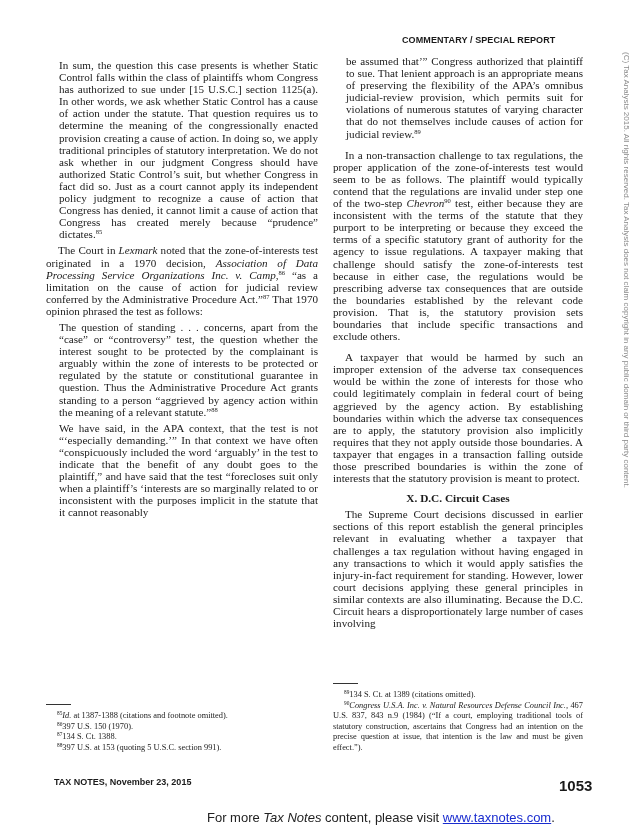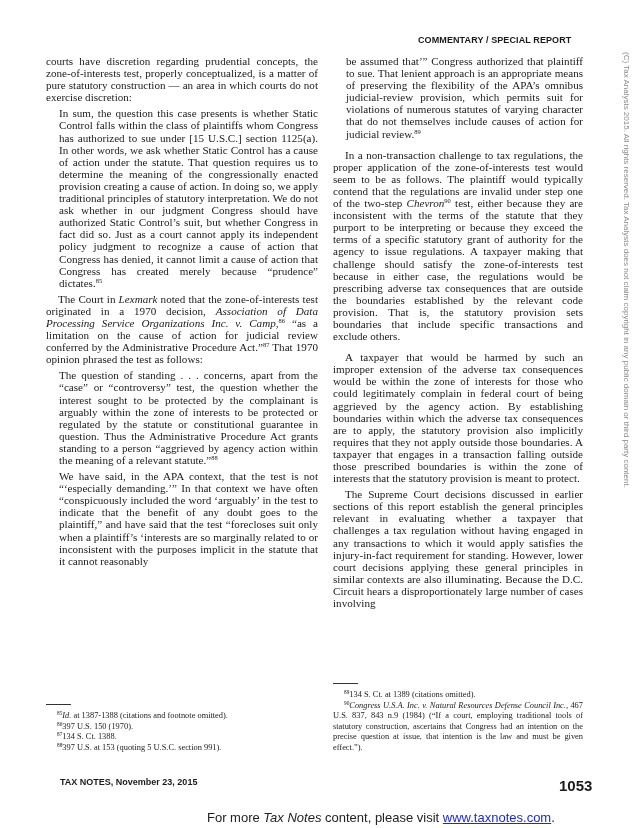--- a/index.html
+++ b/index.html
@@ -1,66 +1,66 @@
 <!DOCTYPE html>
 <html><head>
 <meta charset="utf-8">
 <style>
   html, body { margin: 0; padding: 0; background: #ffffff; }
   body { width: 640px; height: 828px; position: relative; overflow: hidden; color: #1a1a1a; }
   .serif { font-family: "Liberation Serif", "DejaVu Serif", serif; }
   .sans { font-family: "Liberation Sans", "DejaVu Sans", sans-serif; }
 
-  #running-head { position: absolute; top: 35px; left: 418px; font-size: 9px; font-weight: bold; letter-spacing: 0.1px; }
+  #running-head { position: absolute; top: 35px; left: 402px; font-size: 9px; font-weight: bold; letter-spacing: 0.1px; }
 
   .col { position: absolute; top: 55px; font-size: 11.1px; line-height: 12.1px; text-align: justify; hyphens: manual; }
   #col-left { left: 46px; width: 272px; }
   #col-right { left: 333px; width: 250px; }
 
   .col p { margin: 0; }
   .para { text-indent: 12px; margin-top: 4px !important; }
   .para.first { text-indent: 0; margin-top: 0 !important; }
   .quote { margin: 4px 0 0 13px !important; }
   .col-right-quote { margin: 0 0 0 13px !important; }
   sup { font-size: 6.5px; line-height: 0; vertical-align: 4px; }
   i { }
 
   #section-heading { text-align: center; font-weight: bold; margin: 8px 0 4px 0 !important; font-size: 11.3px; }
 
   .fn-rule { position: absolute; width: 25px; height: 1px; background: #333; }
   .footnotes { position: absolute; font-size: 8.4px; line-height: 10.6px; text-align: justify; }
   .footnotes p { margin: 0; text-indent: 11px; }
   .footnotes sup { font-size: 5.3px; vertical-align: 3px; }
 
-  #footer-left { position: absolute; top: 777px; left: 60px; font-size: 9px; font-weight: bold; }
+  #footer-left { position: absolute; top: 777px; left: 54px; font-size: 9px; font-weight: bold; }
   #footer-right { position: absolute; top: 777px; left: 559px; font-size: 15px; font-weight: bold; }
 
   #promo { position: absolute; top: 810px; left: 207px; font-size: 13px; color: #222; }
   #promo a { color: #1a2ccf; text-decoration: underline; }
 
   #copyright { position: absolute; left: 631px; top: 52px; transform-origin: 0 0; transform: rotate(90deg);
     white-space: nowrap; font-size: 8px; color: #8a8a8a; }
 </style>
 </head>
 <body>
 
 <div id="running-head" class="sans">COMMENTARY / SPECIAL REPORT</div>
 
 <div id="col-left" class="col serif">
-  <p class="para first">courts have discretion regarding prudential con­cepts, the zone-of-interests test, properly conceptu­alized, is a matter of pure statutory construction — an area in which courts do not exercise discretion:</p>
   <p class="quote"><span>In sum, the question this case presents is whether Static Control falls within the class of plaintiffs whom Congress has authorized to sue under [15 U.S.C.] section 1125(a). In other words, we ask whether Static Control has a cause of action under the statute. That ques­tion requires us to determine the meaning of the congressionally enacted provision creating a cause of action. In doing so, we apply traditional principles of statutory interpreta­tion. We do not ask whether in our judgment Congress should have authorized Static Con­trol’s suit, but whether Congress in fact did so. Just as a court cannot apply its independent policy judgment to recognize a cause of action that Congress has denied, it cannot limit a cause of action that Congress has created merely because “prudence” dictates.</span><sup>85</sup></p>
   <p class="para"><span>The Court in </span><i>Lexmark</i><span> noted that the zone-of-interests test originated in a 1970 decision, </span><i>Associa­tion of Data Processing Service Organizations Inc. v. Camp</i><span>,</span><sup>86</sup><span> “as a limitation on the cause of action for judicial review conferred by the Administrative Procedure Act.”</span><sup>87</sup><span> That 1970 opinion phrased the test as follows:</span></p>
   <p class="quote"><span>The question of standing . . . concerns, apart from the “case” or “controversy” test, the question whether the interest sought to be protected by the complainant is arguably within the zone of interests to be protected or regulated by the statute or constitutional guar­antee in question. Thus the Administrative Procedure Act grants standing to a person “aggrieved by agency action within the mean­ing of a relevant statute.”</span><sup>88</sup></p>
   <p class="quote"><span>We have said, in the APA context, that the test is not “‘especially demanding.’” In that con­text we have often “conspicuously included the word ‘arguably’ in the test to indicate that the benefit of any doubt goes to the plaintiff,” and have said that the test “forecloses suit only when a plaintiff’s ‘interests are so marginally related to or inconsistent with the purposes implicit in the statute that it cannot reasonably</span></p>
 </div>
 
 <div id="col-right" class="col serif">
   <p class="col-right-quote"><span>be assumed that’” Congress authorized that plaintiff to sue. That lenient approach is an appropriate means of preserving the flexibility of the APA’s omnibus judicial-review provi­sion, which permits suit for violations of nu­merous statutes of varying character that do not themselves include causes of action for judicial review.</span><sup>89</sup></p>
   <p class="para" style="margin-top:9px !important"><span>In a non-transaction challenge to tax regulations, the proper application of the zone-of-interests test would seem to be as follows. The plaintiff would typically contend that the regulations are invalid under step one of the two-step </span><i>Chevron</i><sup>90</sup><span> test, either because they are inconsistent with the terms of the statute that they purport to be interpreting or because they exceed the terms of a specific statutory grant of authority for the agency to issue regula­tions. A taxpayer making that challenge should satisfy the zone-of-interests test because in either case, the regulations would be prescribing adverse tax consequences that are outside the boundaries established by the relevant code provision. That is, the statutory provision sets boundaries that include specific transactions and exclude others.</span></p>
   <p class="para" style="margin-top:9px !important">A taxpayer that would be harmed by such an improper extension of the adverse tax consequences would be within the zone of interests for those who could legitimately complain in federal court of being aggrieved by the agency action. By establish­ing boundaries within which the adverse tax con­sequences are to apply, the statutory provision also implicitly requires that they not apply outside those boundaries. A taxpayer that engages in a transac­tion falling outside those prescribed boundaries is within the zone of interests that the statutory pro­vision is meant to protect.</p>
+  <p id="section-heading">X.  D.C. Circuit Cases</p>
   <p class="para">The Supreme Court decisions discussed in earlier sections of this report establish the general prin­ciples relevant in evaluating whether a taxpayer that challenges a tax regulation without having engaged in any transactions to which it would apply satisfies the injury-in-fact requirement for standing. However, lower court decisions applying these general principles in similar contexts are also illuminating. Because the D.C. Circuit hears a dis­proportionately large number of cases involving</p>
 </div>
 
 <div class="fn-rule" style="top:704px; left:46px;"></div>
 <div class="footnotes serif" style="top:711px; left:46px; width:272px;">
   <p><sup>85</sup><i>Id.</i><span> at 1387-1388 (citations and footnote omitted).</span></p>
   <p><sup>86</sup><span>397 U.S. 150 (1970).</span></p>
   <p><sup>87</sup><span>134 S. Ct. 1388.</span></p>
   <p><sup>88</sup><span>397 U.S. at 153 (quoting 5 U.S.C. section 991).</span></p>
 </div>

